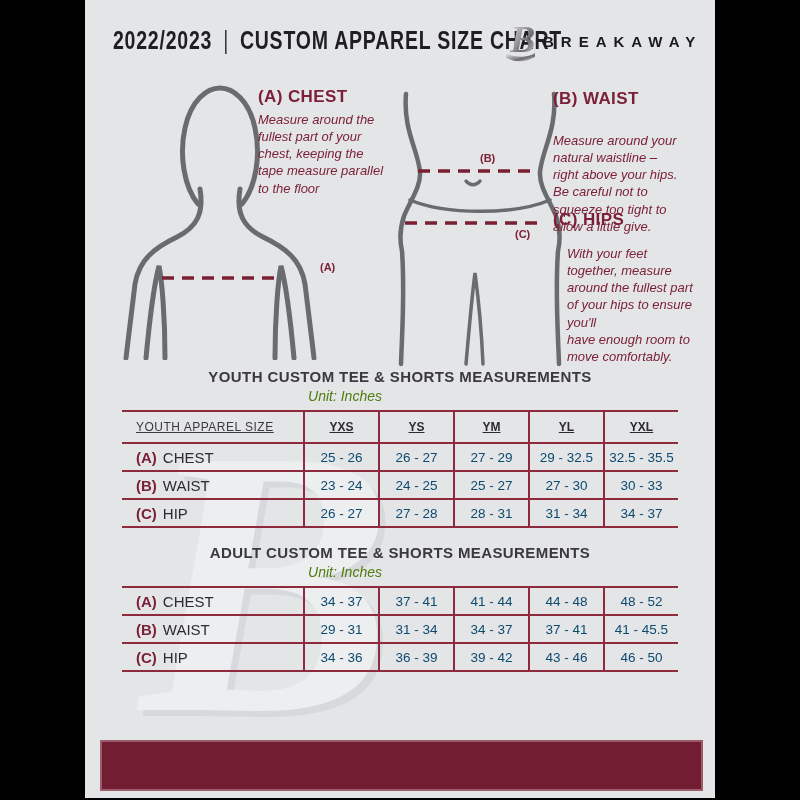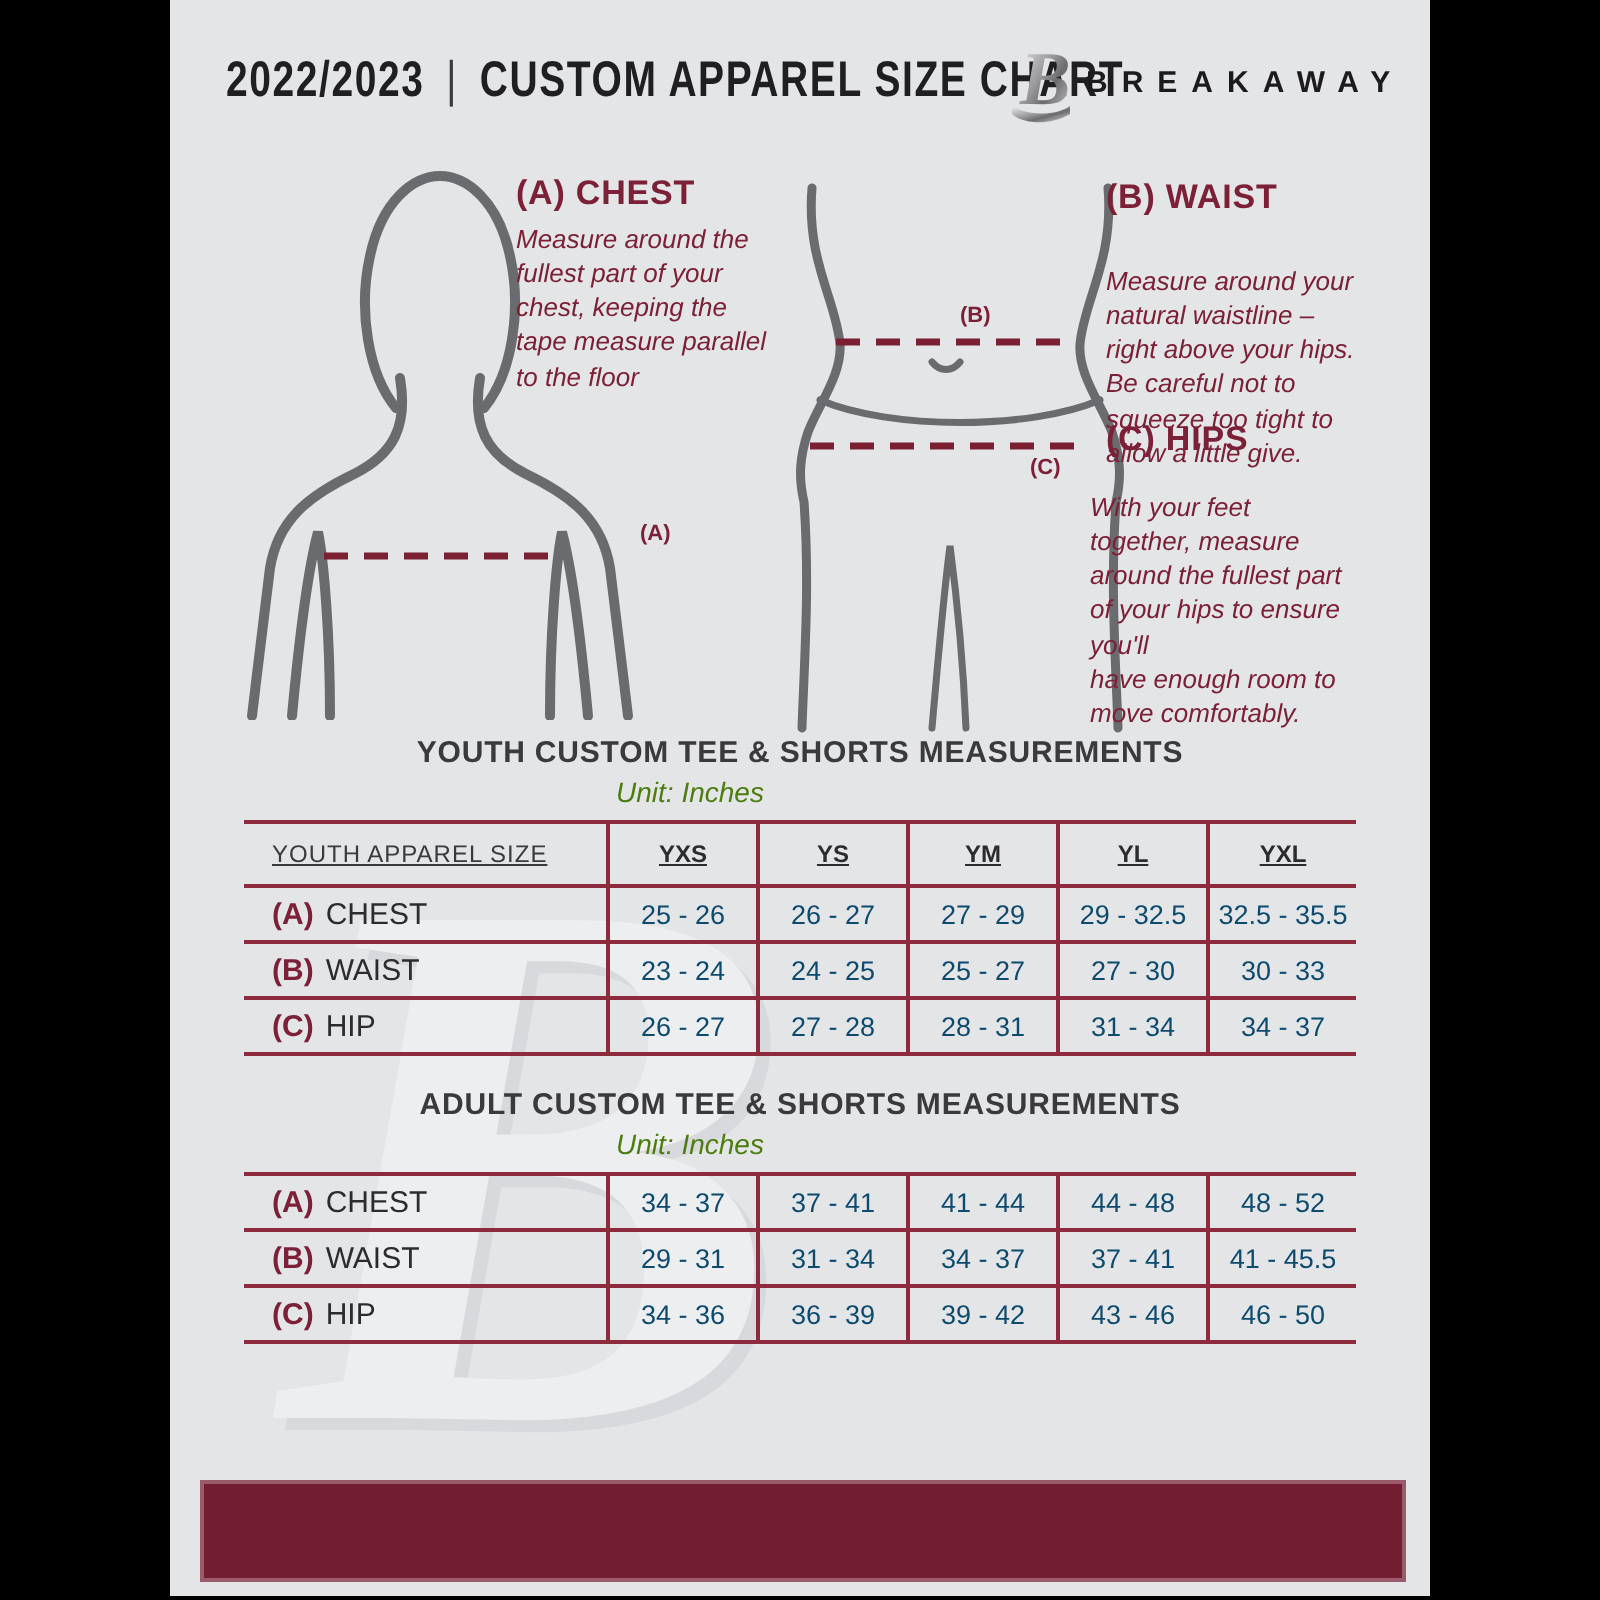--- a/index.html
+++ b/index.html
@@ -114,21 +114,21 @@
 
     <div class="g-head" style="left:468px;top:89px;">(B) WAIST</div>
     <div class="g-body" style="left:468px;top:114px;width:158px;margin-top:18px;">Measure around your
 natural waistline –
 right above your hips.
 Be careful not to
 squeeze too tight to
 allow a little give.</div>
 
     <div class="g-head" style="left:468px;top:210px;">(C) HIPS</div>
-    <div class="g-body" style="left:460px;top:245px;width:168px;">With your feet
+    <div class="g-body" style="left:482px;top:245px;width:168px;">With your feet
 together, measure
 around the fullest part
 of your hips to ensure
 you'll
 have enough room to
 move comfortably.</div>
 
     <div class="sec-title" style="top:368px;">YOUTH CUSTOM TEE &amp; SHORTS MEASUREMENTS</div>
     <div class="sec-unit" style="top:388px;">Unit: Inches</div>
 

